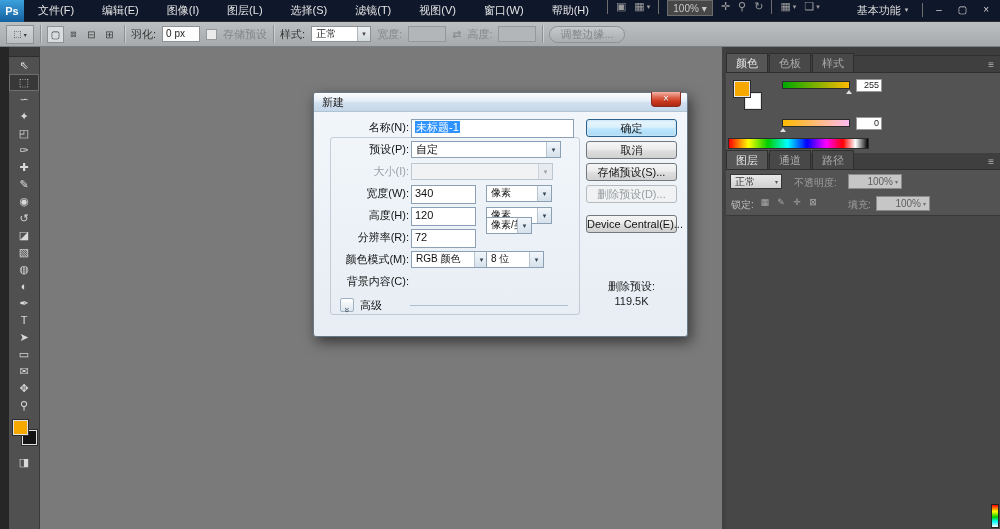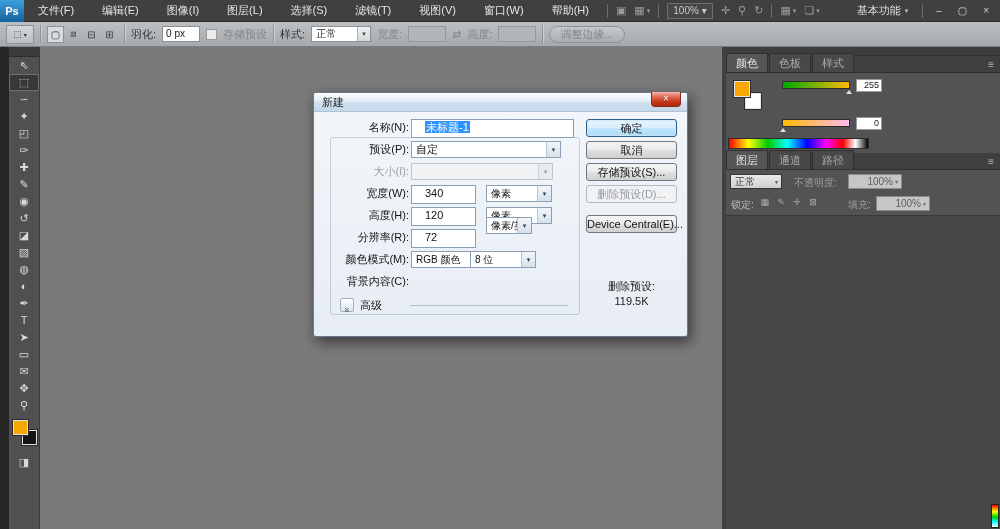--- a/index.html
+++ b/index.html
@@ -1,20 +1,20 @@
 <!DOCTYPE html>
 <html><head>
 <meta charset="utf-8">
 <style>
   *{box-sizing:border-box;margin:0;padding:0}
   html,body{width:1000px;height:529px;overflow:hidden}
   body{position:relative;font-family:"Liberation Sans",sans-serif;background:#7a7a7a;-webkit-font-smoothing:antialiased}
 
   
-  .menubar{position:absolute;left:0;top:0;width:1000px;height:22px;background:#404040;border-bottom:1px solid #2e2e2e;display:flex;align-items:center}
+  .menubar{position:absolute;left:0;top:0;width:1000px;height:22px;background:#0f172a;border-bottom:1px solid #2e2e2e;display:flex;align-items:flex-start}
   .pslogo{width:24px;height:22px;background:linear-gradient(#3ba1dd,#15619e);color:#fff;font-size:11px;font-weight:bold;display:flex;align-items:center;justify-content:center;flex:none}
   .menu{color:#e5e5e5;font-size:11px;padding:0 14px;line-height:21px;white-space:nowrap;cursor:default}
   .mb-sep{width:1px;height:14px;background:#6d6d6d;margin:0 4px;flex:none}
   .mb-icon{color:#9b9b9b;font-size:11px;padding:0 4px;display:flex;align-items:center;gap:2px}
   .mb-icon .crt{font-size:7px;color:#9b9b9b}
   .mb-zoombox{display:flex;align-items:center;gap:3px;background:#474747;border:1px solid #6c6c6c;height:16px;padding:0 5px;font-size:10px;color:#c9c9c9;margin:0 4px}
   .mb-right{margin-left:auto;display:flex;align-items:center;gap:2px;padding-right:4px}
   .mb-ws{display:flex;align-items:center;gap:4px;color:#dedede;font-size:11px;padding:0 8px}
   .mb-ws .crt{font-size:7px;color:#bbb}
   .winbtn{color:#d2d2d2;font-size:10px;padding:0 7px;line-height:20px}
@@ -90,23 +90,23 @@
   .mini-ramp{position:absolute;right:1px;bottom:1px;width:8px;height:24px;border:1px solid #222;
     background:linear-gradient(to bottom,#f00,#ff0 30%,#0c0 55%,#0ff 75%,#fff 100%)}
 
   
   .dialog{position:absolute;left:313px;top:92px;width:375px;height:245px;background:linear-gradient(#f3f7fb,#e7edf4);border:1px solid #69798a;border-radius:3px;box-shadow:3px 5px 14px rgba(0,0,0,.55)}
   .dtitle{position:relative;height:19px;background:linear-gradient(#fcfdfe,#e3edf7 45%,#d0e0ef 55%,#c4d7e9);border-bottom:1px solid #b2c3d4;border-radius:2px 2px 0 0;font-size:11px;color:#1c1c1c;display:flex;align-items:center;padding-left:8px}
   .dclose{position:absolute;top:-1px;right:6px;width:30px;height:15px;border:1px solid #8b2b20;border-top:none;border-radius:0 0 4px 4px;background:linear-gradient(#f4b3aa,#e06b53 35%,#cd3a1f 65%,#a82a12);color:#fff;font-size:10px;line-height:13px;text-align:center;text-shadow:0 1px 1px rgba(0,0,0,.45)}
   .dgroup{position:absolute;left:16px;top:44px;width:250px;height:178px;border:1px solid rgba(140,160,180,.45);border-radius:3px}
   .dlabel{position:absolute;left:10px;width:85px;text-align:right;font-size:11px;color:#141414;line-height:17px;white-space:nowrap}
   .dlabel.dis{color:#9aa0a6}
-  .tbox{position:absolute;height:19px;background:#fff;border:1px solid #8ba0b5;font-size:11px;line-height:15px;padding:0 13px;color:#111;white-space:nowrap}
+  .tbox{position:absolute;height:19px;background:#fff;border:1px solid #8ba0b5;font-size:11px;line-height:15px;padding:0 3px;color:#111;white-space:nowrap}
   .tbox .sel{background:#2f93ff;color:#fff;padding:0 1px}
-  .dd{position:absolute;height:17px;background:#fff;border:1px solid #8ba0b5;display:flex;align-items:center}
+  .dd{position:absolute;height:17px;background:#fff;border:1px solid #8ba0b5;display:flex;align-items:flex-start}
   .dd .txt{flex:1;padding-left:4px;font-size:11px;color:#111;white-space:nowrap;overflow:hidden}
   .dd.sm .txt{font-size:10px}
   .dd .btn{width:14px;height:100%;border-left:1px solid #b7c4d1;background:linear-gradient(#f1f6fa,#d6e1eb);font-size:7px;color:#345;display:flex;align-items:center;justify-content:center;flex:none}
   .dd.dis{background:#f1f2f4;border-color:#bdc7d1}
   .dd.dis .txt{color:#9aa0a6}
   .dd.dis .btn{background:#e7eaee;color:#9aa0a6;border-left-color:#ccd3da}
   .dbtn{position:absolute;left:272px;width:91px;height:18px;border:1px solid #70797f;border-radius:3px;background:linear-gradient(#f5f5f5,#ececec 45%,#dedede 55%,#d1d1d1);font-size:11px;text-align:center;line-height:16px;color:#141414;white-space:nowrap}
   .dbtn.primary{border-color:#2c628b;background:linear-gradient(#eaf6fd,#d9f0fc 45%,#bee6fd 55%,#a7d9f5);box-shadow:inset 0 0 2px 1px #cbe6f7}
   .dbtn.dis{color:#989da2;border-color:#b3b9bf;background:#f1f2f3}
   .advchev{position:absolute;left:26px;top:205px;width:14px;height:14px;border:1px solid #9fb0c0;border-radius:2px;background:linear-gradient(#fff,#dde6ee);text-align:center}
@@ -337,21 +337,21 @@
   <div class="dd sm" style="left:172px;top:124px;width:46px">
     <span class="txt">像素/英寸</span>
     <span class="btn">▾</span>
   </div>
 
   <div class="dlabel" style="top:158px">颜色模式(M):</div>
   <div class="dd sm" style="left:97px;top:158px;width:78px">
     <span class="txt">RGB 颜色</span>
     <span class="btn">▾</span>
   </div>
-  <div class="dd sm" style="left:156px;top:158px;width:66px">
+  <div class="dd sm" style="left:172px;top:158px;width:58px">
     <span class="txt">8 位</span>
     <span class="btn">▾</span>
   </div>
 
   <div class="dlabel" style="top:180px">背景内容(C):</div>
 
   <div class="advchev"><span>»</span></div>
   <div class="advlab">高级</div>
   <div class="advline"></div>
 

